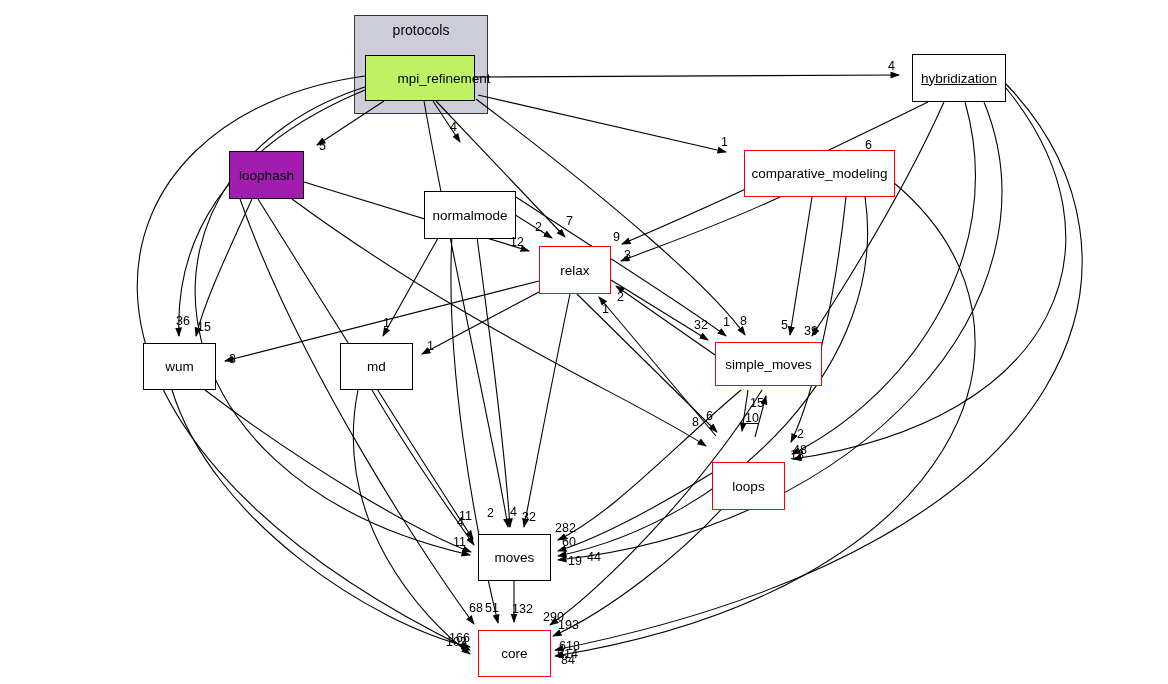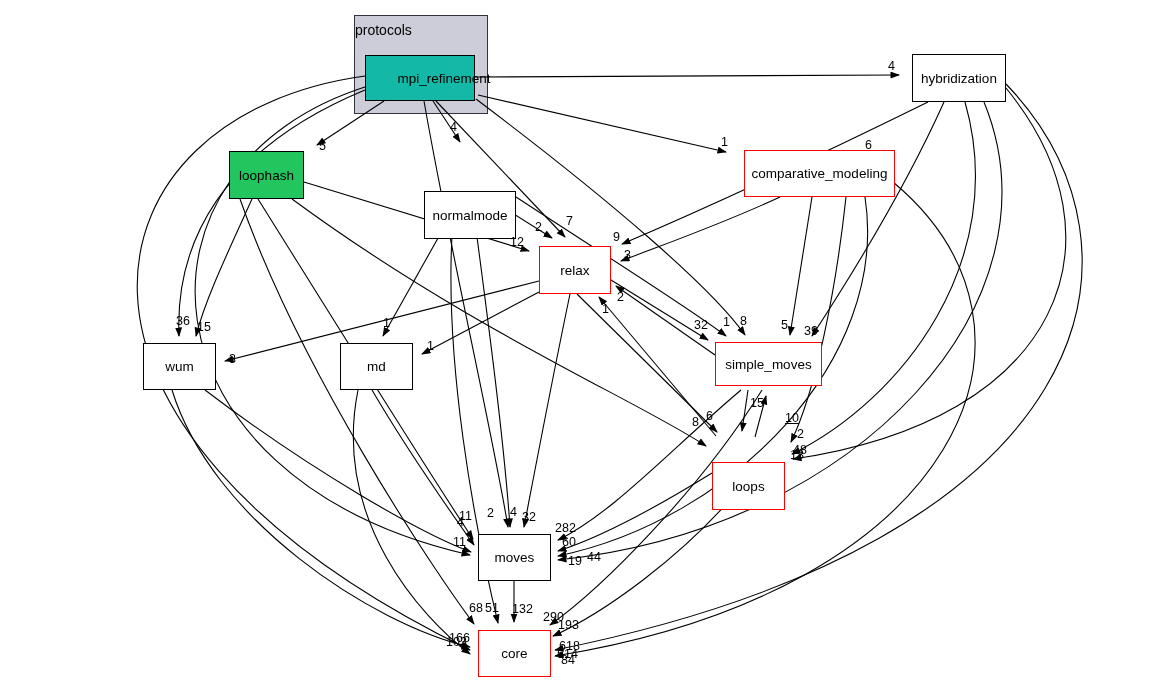--- a/index.html
+++ b/index.html
@@ -4,21 +4,21 @@
 <style>
   html,body{margin:0;padding:0;background:#ffffff;}
   #canvas{
     position:relative;width:1168px;height:684px;background:#ffffff;overflow:hidden;
     font-family:"Liberation Sans", sans-serif;
   }
   #cluster{
     position:absolute;z-index:1;border:1px solid #33333f;
   }
   #cluster .cluster-label{
-    position:absolute;top:6px;left:0;right:0;text-align:left;
+    position:absolute;top:6px;left:0;right:0;text-align:center;
     font-size:14px;color:#000;
   }
   #edges{position:absolute;left:0;top:0;z-index:2;}
   .node{
     position:absolute;z-index:3;display:flex;align-items:center;justify-content:center;
     font-size:13.5px;color:#000;background:#fff;box-sizing:border-box;
     white-space:nowrap;cursor:pointer;
   }
   .edge-label{
     position:absolute;z-index:4;font-size:12.5px;color:#000;line-height:1;
@@ -86,23 +86,23 @@
         <path d="M172,390 C212,520 372,624 470,647" marker-end="url(#arrow)"></path>
         <path d="M365,76 C80,115 8,425 470,650" marker-end="url(#arrow)"></path>
         <path d="M368,86 C115,165 132,478 470,555" marker-end="url(#arrow)"></path>
         <path d="M358,390 C332,520 422,618 470,654" marker-end="url(#arrow)"></path>
         <path d="M1006,84 C1165,250 1102,540 555,650" marker-end="url(#arrow)"></path>
         <path d="M893,182 C1070,330 962,590 555,656" marker-end="url(#arrow)"></path>
       </g>
   </svg>
 
   <div id="nodes-layer">
-      <div class="node" style="left: 365px; top: 55px; width: 110px; height: 46px; border: 1px solid rgb(0, 0, 0); background: #14b8a6; padding-left: 48px;">mpi_refinement</div>
-      <div class="node" style="left: 912px; top: 54px; width: 94px; height: 48px; border: 1px solid rgb(0, 0, 0); background: rgb(255, 255, 255);">hybridization</div>
-      <div class="node" style="left: 229px; top: 151px; width: 75px; height: 48px; border: 1px solid rgb(0, 0, 0); background: #22c55e;">loophash</div>
+      <div class="node" style="left: 365px; top: 55px; width: 110px; height: 46px; border: 1px solid rgb(0, 0, 0); background: #bef264; padding-left: 48px;">mpi_refinement</div>
+      <div class="node" style="left: 912px; top: 54px; width: 94px; height: 48px; border: 1px solid rgb(0, 0, 0); background: rgb(255, 255, 255); text-decoration: underline;">hybridization</div>
+      <div class="node" style="left: 229px; top: 151px; width: 75px; height: 48px; border: 1px solid rgb(0, 0, 0); background: #a21caf;">loophash</div>
       <div class="node" style="left: 424px; top: 151px; width: 92px; height: 48px; border: 1px solid rgb(0, 0, 0); background: rgb(255, 255, 255); margin-top: 40px;">normalmode</div>
       <div class="node" style="left: 744px; top: 150px; width: 151px; height: 47px; border: 1px solid rgb(255, 0, 0); background: rgb(255, 255, 255);">comparative_modeling</div>
       <div class="node" style="left: 539px; top: 246px; width: 72px; height: 48px; border: 1px solid rgb(255, 0, 0); background: rgb(255, 255, 255);">relax</div>
       <div class="node" style="left: 143px; top: 343px; width: 73px; height: 47px; border: 1px solid rgb(0, 0, 0); background: rgb(255, 255, 255);">wum</div>
       <div class="node" style="left: 340px; top: 343px; width: 73px; height: 47px; border: 1px solid rgb(0, 0, 0); background: rgb(255, 255, 255);">md</div>
       <div class="node" style="left: 715px; top: 342px; width: 107px; height: 44px; border: 1px solid rgb(255, 0, 0); background: rgb(255, 255, 255);">simple_moves</div>
       <div class="node" style="left: 712px; top: 462px; width: 73px; height: 48px; border: 1px solid rgb(255, 0, 0); background: rgb(255, 255, 255);">loops</div>
       <div class="node" style="left: 478px; top: 534px; width: 73px; height: 47px; border: 1px solid rgb(0, 0, 0); background: rgb(255, 255, 255);">moves</div>
       <div class="node" style="left: 478px; top: 630px; width: 73px; height: 47px; border: 1px solid rgb(255, 0, 0); background: rgb(255, 255, 255);">core</div>
     </div>
@@ -125,21 +125,21 @@
       <span class="edge-label" style="left: 383px; top: 317px;">1</span>
       <span class="edge-label" style="left: 427px; top: 340px;">1</span>
       <span class="edge-label" style="left: 694px; top: 319px;">32</span>
       <span class="edge-label" style="left: 723px; top: 316px;">1</span>
       <span class="edge-label" style="left: 740px; top: 315px;">8</span>
       <span class="edge-label" style="left: 781px; top: 319px;">5</span>
       <span class="edge-label" style="left: 804px; top: 325px;">39</span>
       <span class="edge-label" style="left: 692px; top: 416px;">8</span>
       <span class="edge-label" style="left: 706px; top: 410px;">6</span>
       <span class="edge-label" style="left: 750px; top: 397px;">15</span>
-      <span class="edge-label" style="left: 785px; top: 412px; text-decoration: underline;">10</span>
+      <span class="edge-label" style="left: 745px; top: 412px; text-decoration: underline;">10</span>
       <span class="edge-label" style="left: 797px; top: 428px;">2</span>
       <span class="edge-label" style="left: 793px; top: 444px;">48</span>
       <span class="edge-label" style="left: 790px; top: 449px;">18</span>
       <span class="edge-label" style="left: 459px; top: 510px;">11</span>
       <span class="edge-label" style="left: 457px; top: 516px;">4</span>
       <span class="edge-label" style="left: 487px; top: 507px;">2</span>
       <span class="edge-label" style="left: 510px; top: 506px;">4</span>
       <span class="edge-label" style="left: 522px; top: 511px;">32</span>
       <span class="edge-label" style="left: 453px; top: 536px;">11</span>
       <span class="edge-label" style="left: 555px; top: 522px;">282</span>

